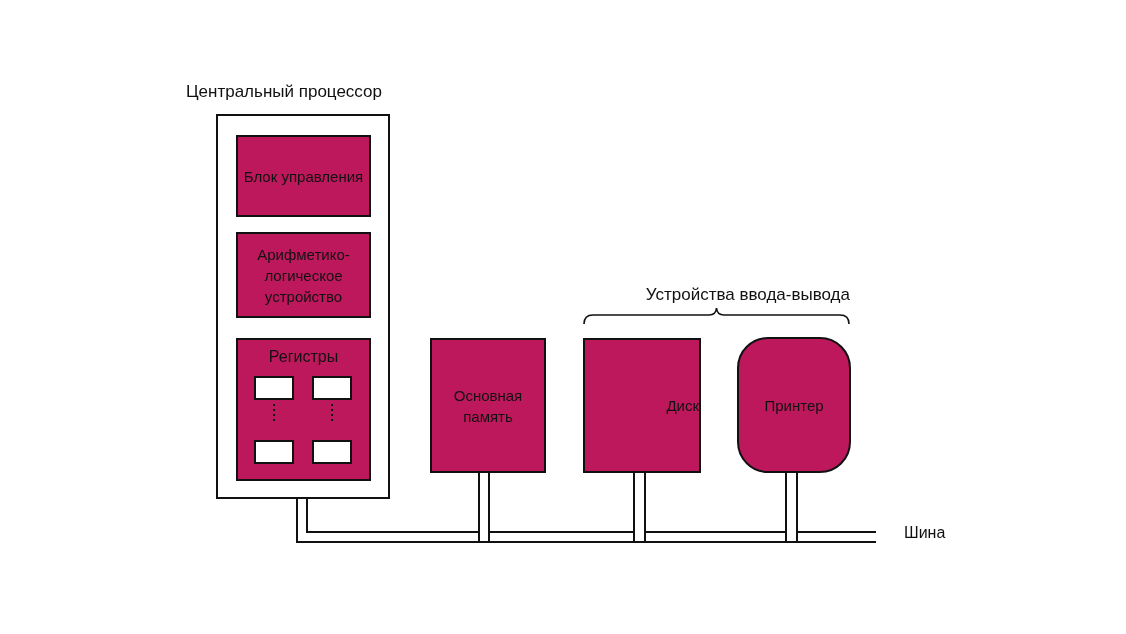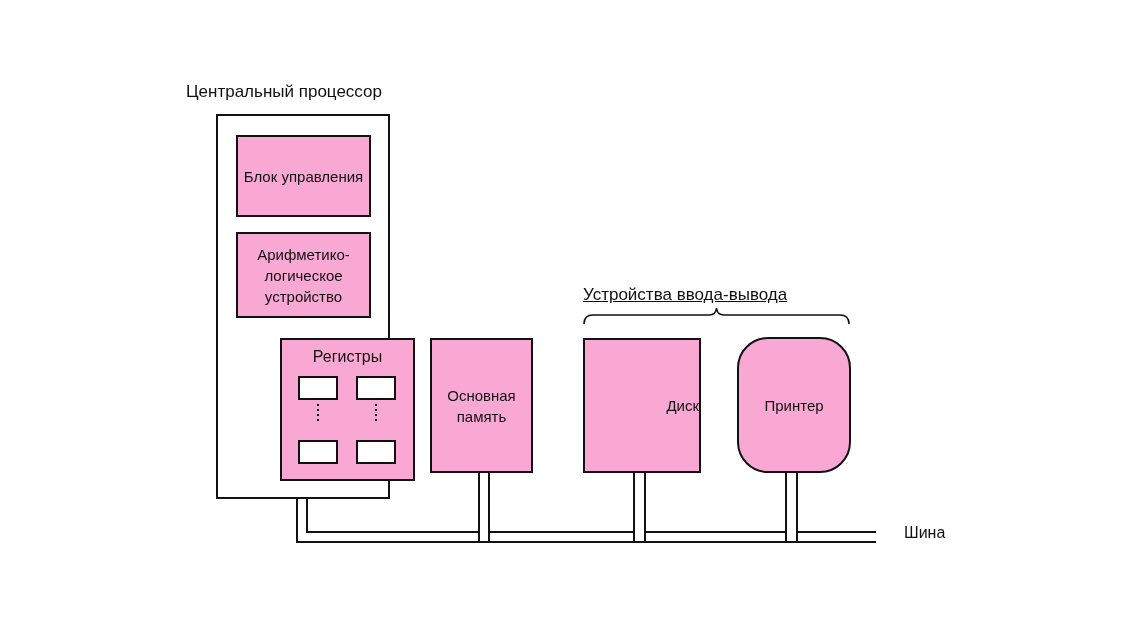--- a/index.html
+++ b/index.html
@@ -14,41 +14,41 @@
     height: 634px;
     background: #ffffff;
     overflow: hidden;
     color: #111;
   }
   .abs { position: absolute; box-sizing: border-box; }
   .box {
     position: absolute;
     box-sizing: border-box;
     border: 2px solid #111;
-    background: #f9a8d4;
+    background: #be185d;
     display: flex;
     align-items: center;
     justify-content: center;
     text-align: center;
     font-size: 15px;
     line-height: 21px;
     color: #111;
   }
   .free-label {
     position: absolute;
     color: #111;
     white-space: nowrap;
     text-align: right;
   }
   
   .cpu-outer   { left: 216px; top: 114px; width: 174px; height: 385px; border: 2px solid #111; background: #fff; }
   .cpu-label   { left: 186px; top: 82px;  font-size: 17px; }
   .control-box { left: 236px; top: 135px; width: 135px; height: 82px; }
   .alu-box     { left: 236px; top: 232px; width: 135px; height: 86px; padding: 16px 6px; }
-  .reg-box     { left: 236px; top: 338px; width: 135px; height: 143px; margin-left: 44px; }
+  .reg-box     { left: 236px; top: 338px; width: 135px; height: 143px; }
   .reg-title   {
     position: absolute; left: 0; top: 6px; width: 100%;
     text-align: center; font-size: 16px; color: #111;
   }
   .reg-cell {
     position: absolute; box-sizing: border-box;
     width: 40px; height: 24px;
     border: 2px solid #111; background: #fff;
   }
   .reg-cell.r1c1 { left: 16px; top: 36px; }
@@ -56,27 +56,27 @@
   .reg-cell.r2c1 { left: 16px; top: 100px; }
   .reg-cell.r2c2 { left: 74px; top: 100px; }
   .vdots {
     position: absolute; width: 4px;
     display: flex; flex-direction: column; align-items: center; gap: 3px;
   }
   .vdots.c1 { left: 34px; top: 64px; }
   .vdots.c2 { left: 92px; top: 64px; }
   .vdots .dot { width: 2px; height: 2px; background: #111; }
   
-  .memory-box  { left: 430px; top: 338px; width: 103px; height: 135px; }
+  .memory-box  { left: 430px; top: 338px; width: 116px; height: 135px; }
   .disk-box    { left: 583px; top: 338px; width: 118px; height: 135px; justify-content: flex-end; }
   .printer-box { left: 737px; top: 337px; width: 114px; height: 136px; border-radius: 31px; }
   
   .io-label {
     left: 583px; top: 285px; width: 267px;
-    text-align: left; font-size: 17px; text-decoration: underline;
+    text-align: right; font-size: 17px;
   }
   .io-brace { left: 583px; top: 308px; width: 267px; height: 18px; }
   
   .bus-l-outer {
     left: 296px; top: 498px; width: 580px; height: 45px;
     border-left: 2px solid #111; border-bottom: 2px solid #111;
     z-index: 1;
   }
   .bus-l-inner {
     left: 306px; top: 498px; width: 570px; height: 35px;

